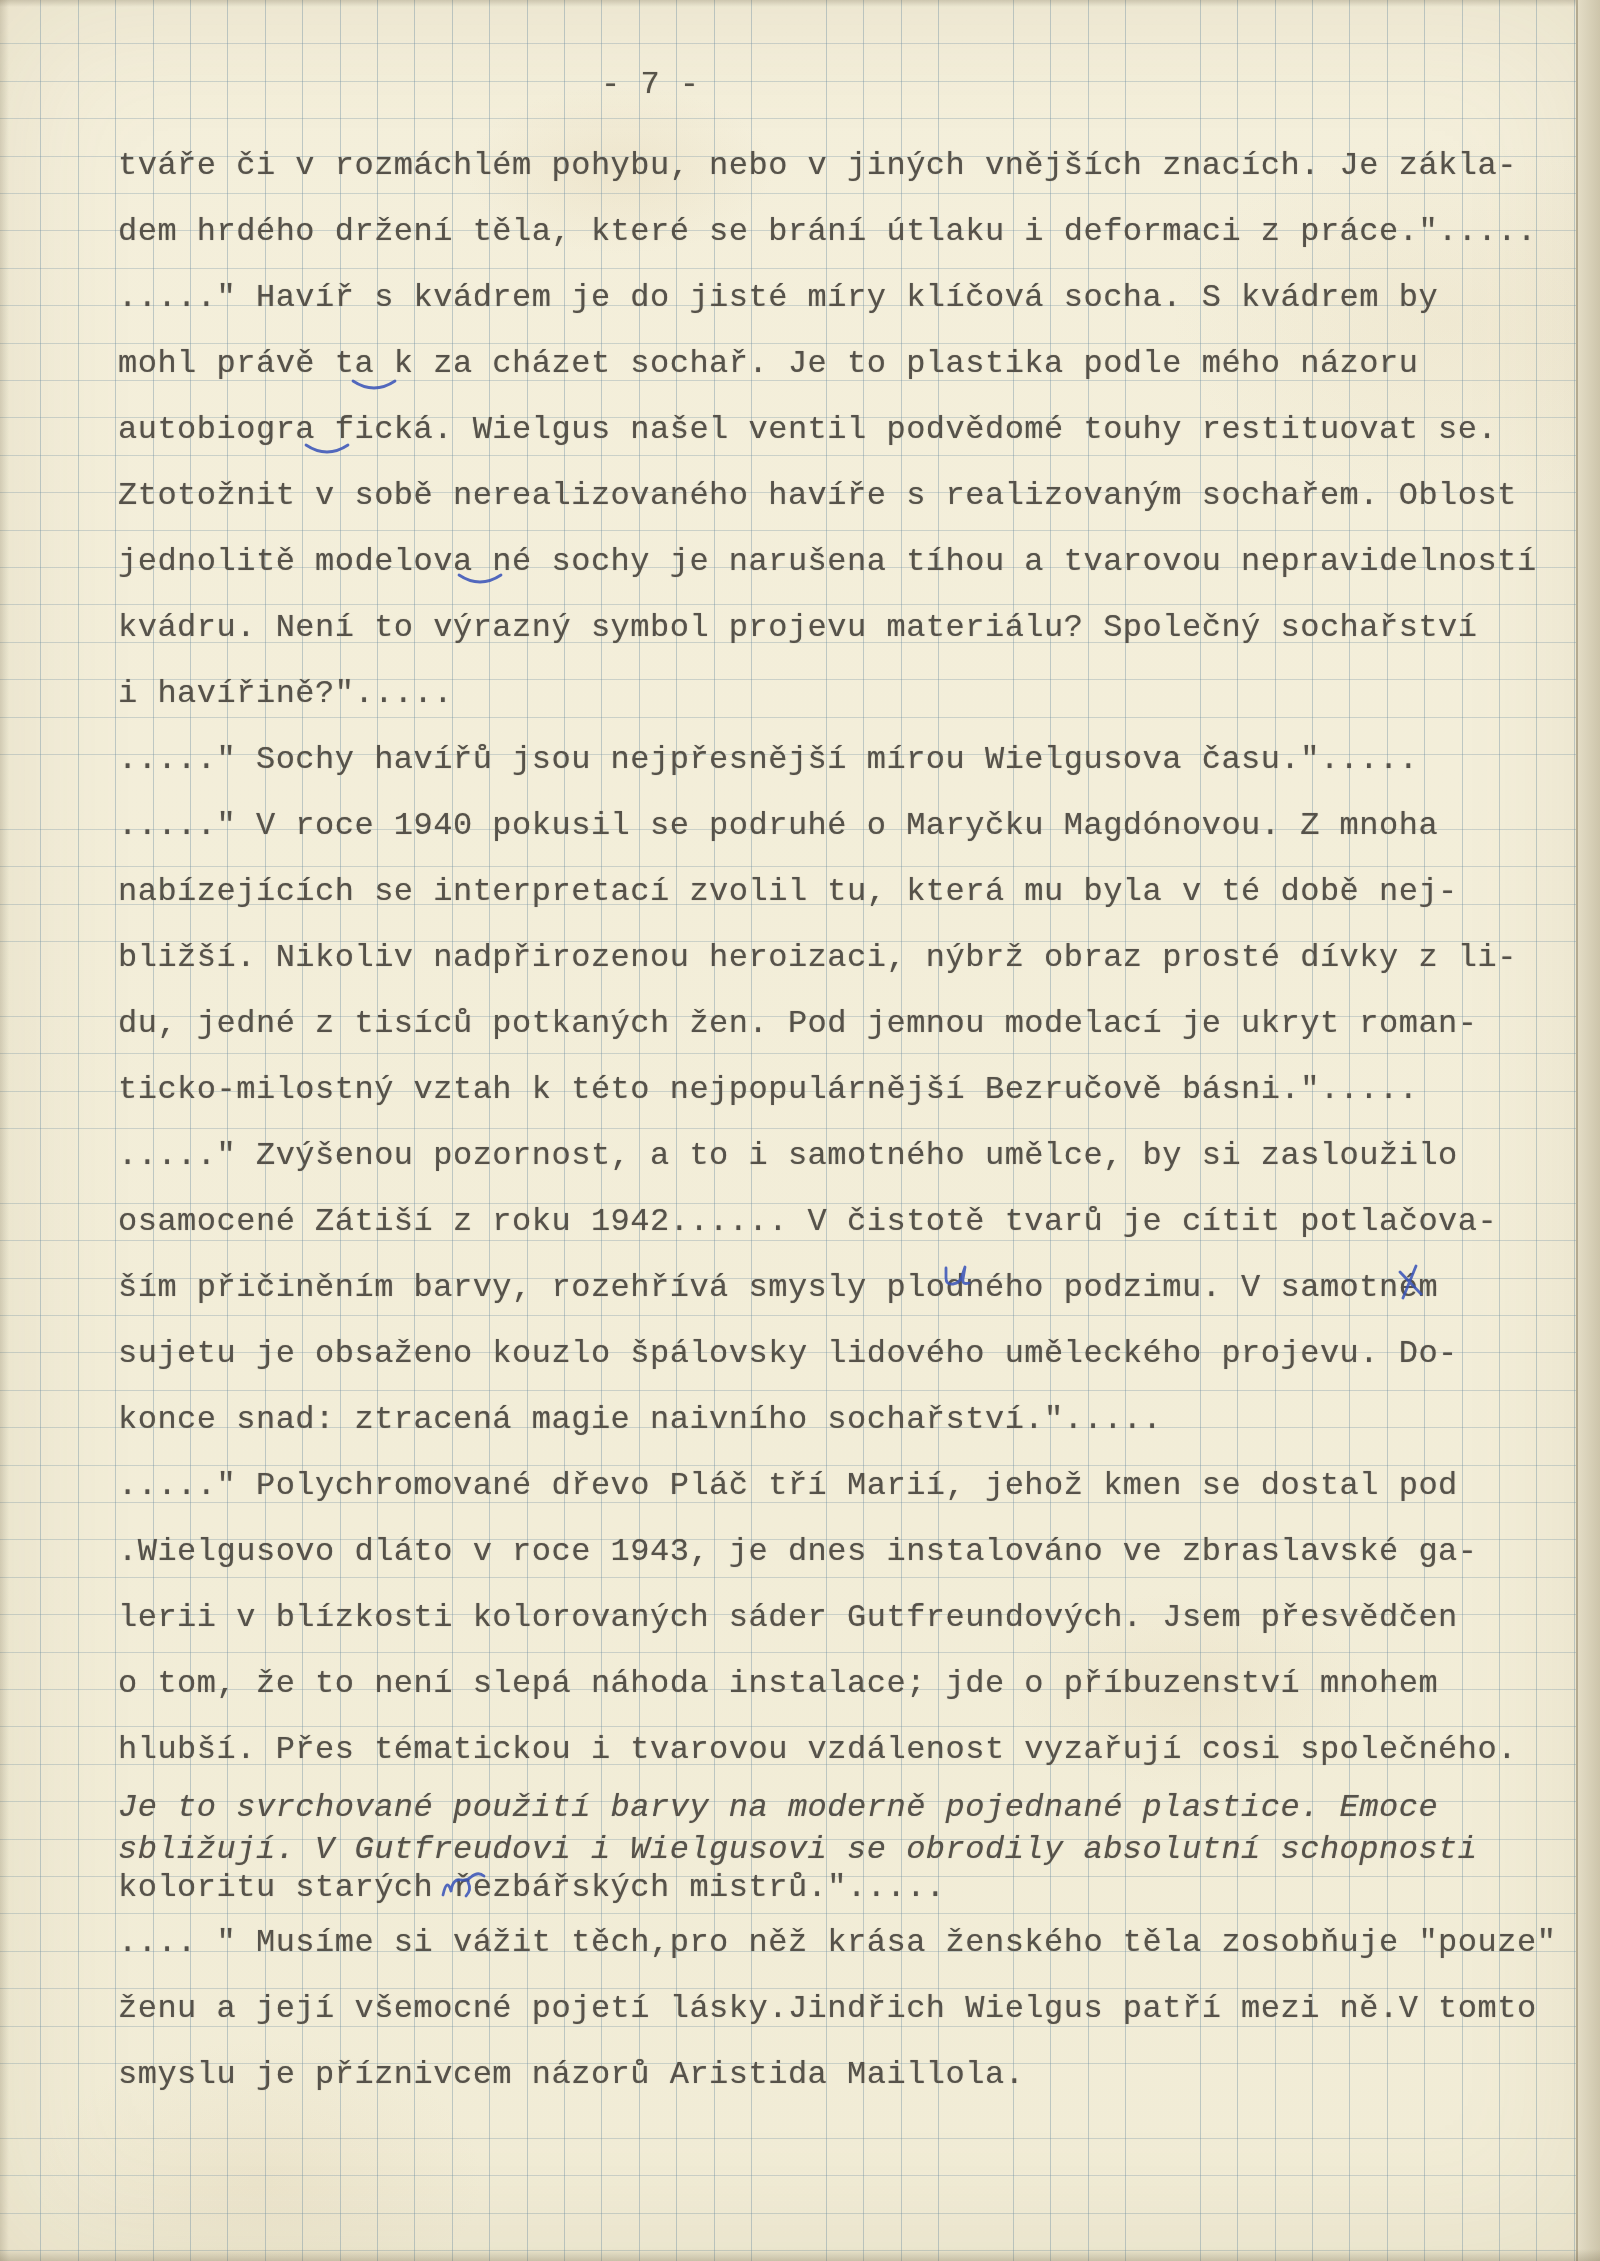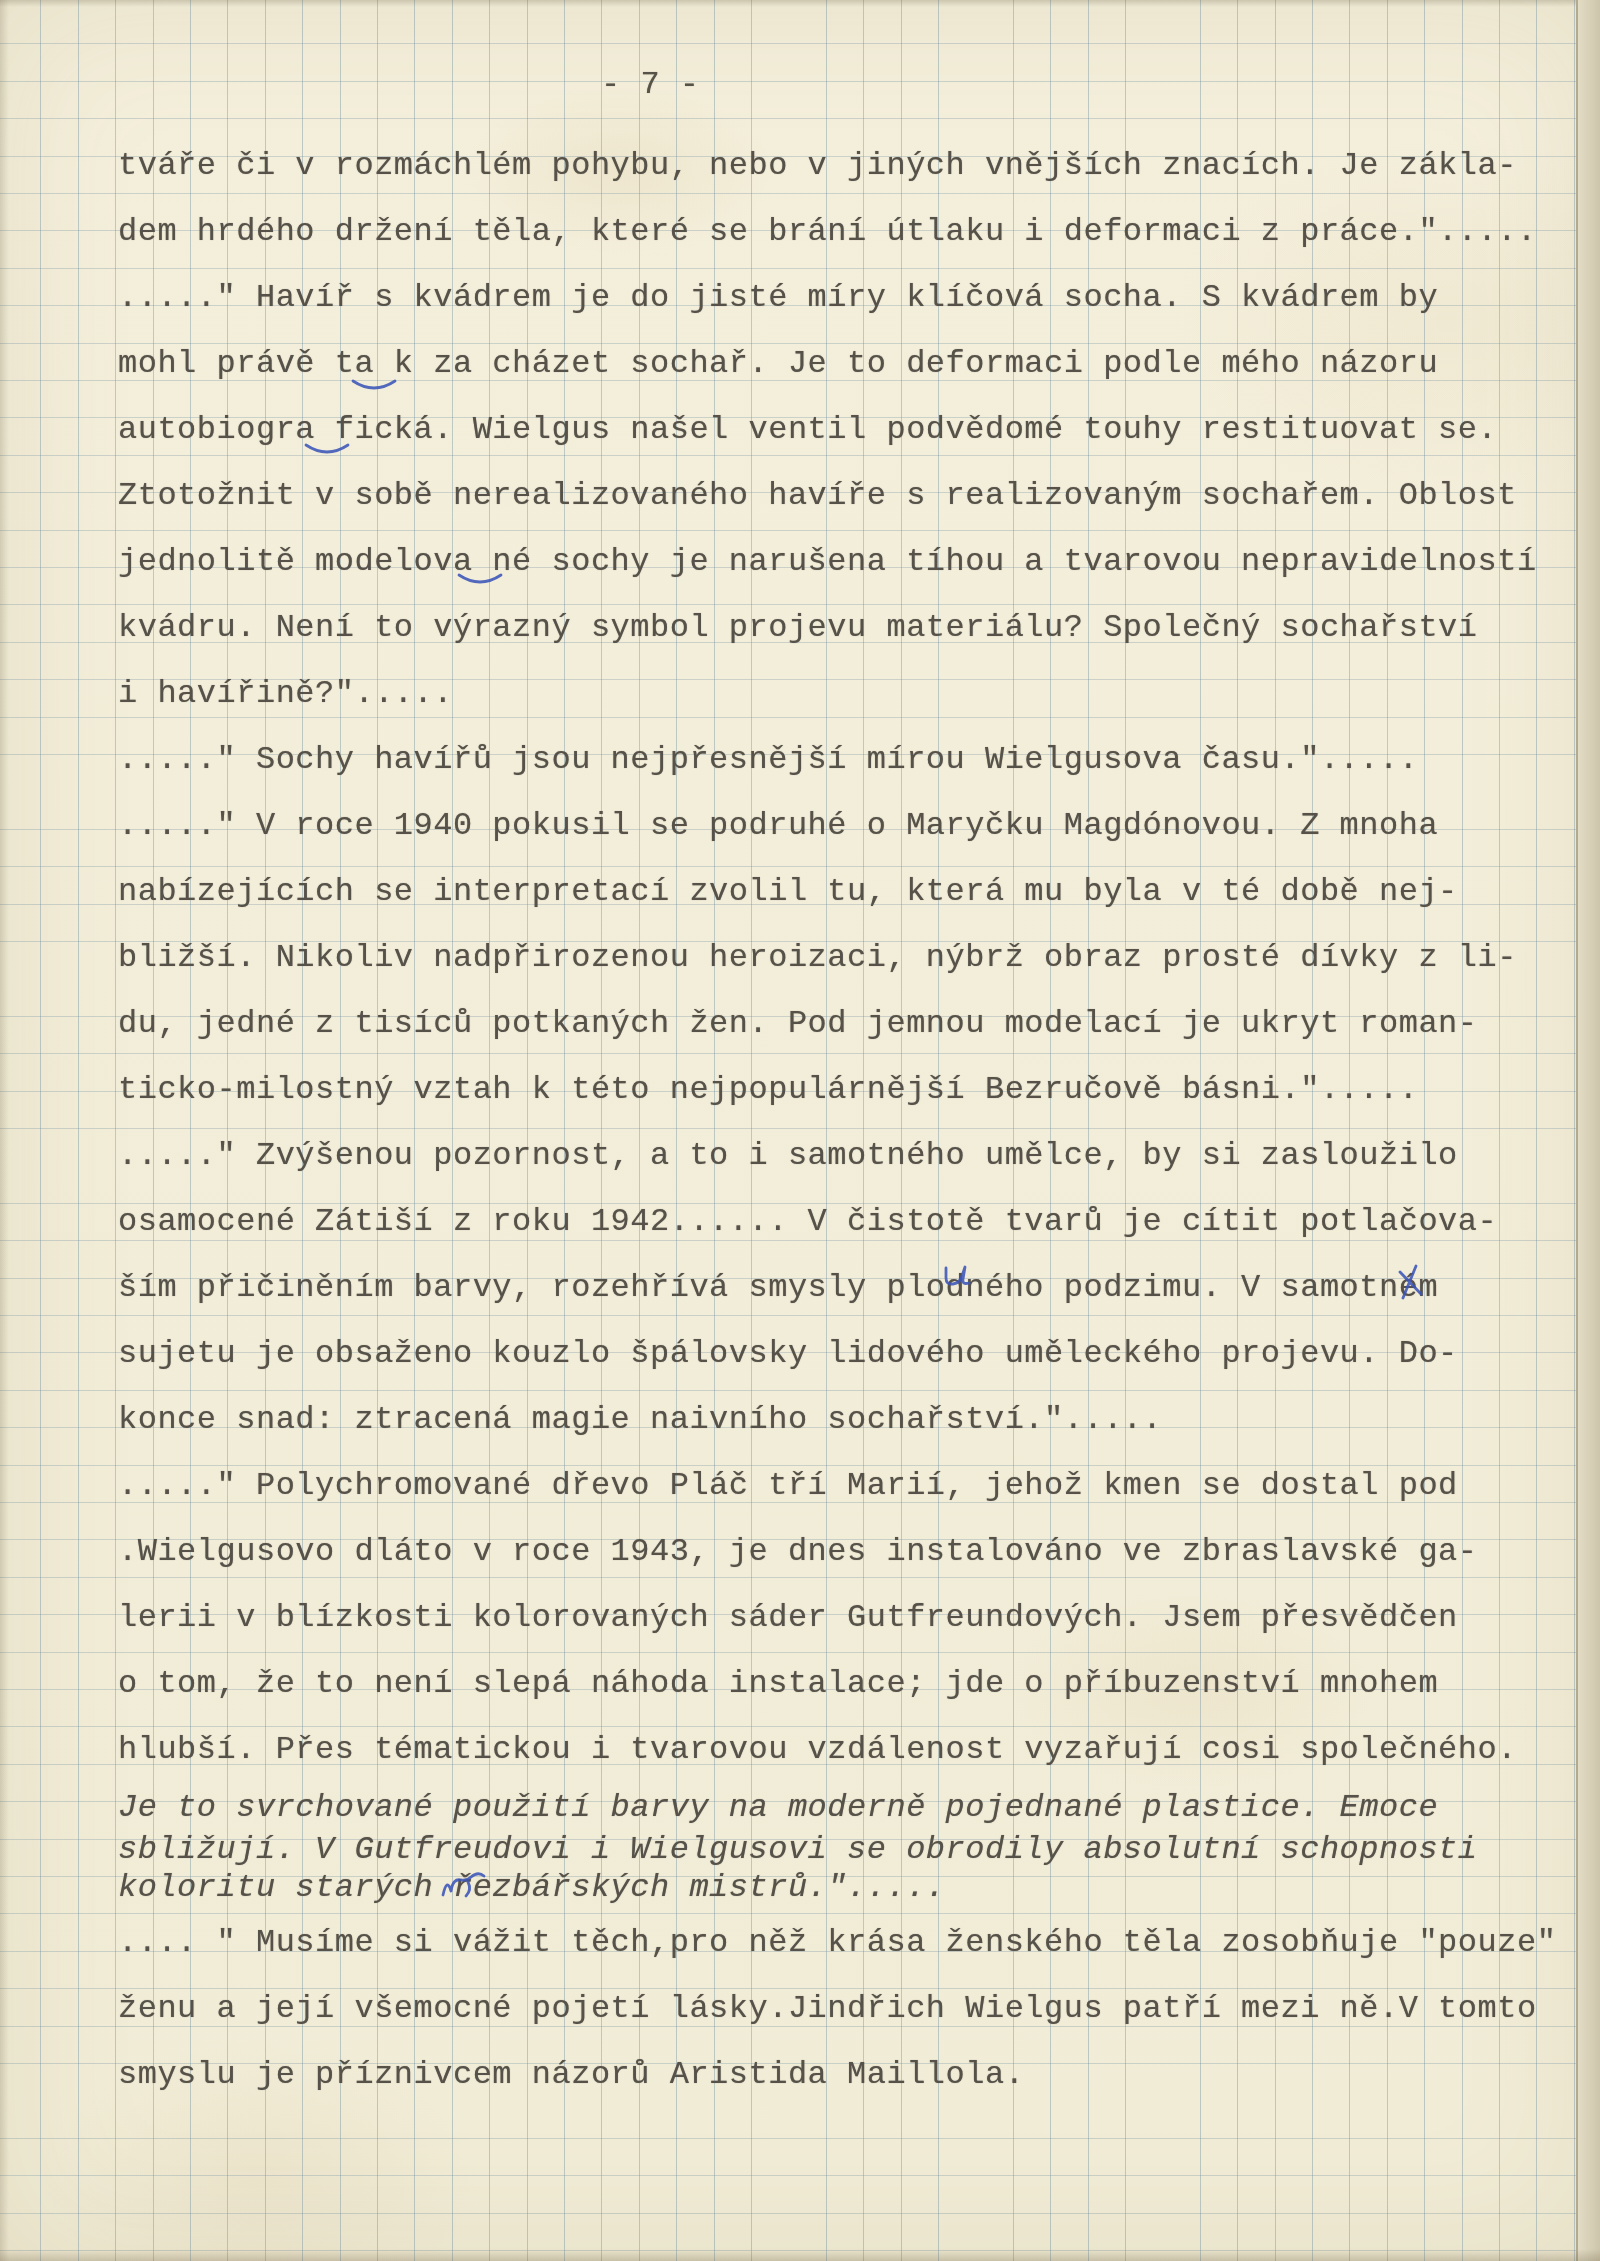--- a/index.html
+++ b/index.html
@@ -46,40 +46,40 @@
     white-space:pre;text-shadow:0 0 1px rgba(80,75,64,0.55);
   }
   #text-block{
     position:absolute;left:118px;top:133px;width:1460px;
     color:#56524a;font-size:32px;letter-spacing:0.5px;
     text-shadow:0 0 1px rgba(80,75,64,0.5);
   }
   .tl{height:66px;line-height:66px;white-space:pre;}
   .h50{height:50px;line-height:50px;font-style:italic;}
   .h33{height:33px;line-height:33px;font-style:italic;}
-  .h44{height:44px;line-height:44px;font-style:italic;}
+  .h44{height:44px;line-height:44px;}
 
   
   .ink{position:absolute;pointer-events:none;}
   .ink svg{display:block;overflow:visible;}
   .ink path{fill:none;stroke:#3b55b8;stroke-width:2.8;stroke-linecap:round;stroke-linejoin:round;opacity:0.88;}
 </style>
 </head>
 <body>
 
 <div id="paper"></div>
 <div id="grid"></div>
 
 <div id="page-number">- 7 -</div>
 
 <div id="text-block">
     <div class="tl">tváře či v rozmáchlém pohybu, nebo v jiných vnějších znacích. Je zákla-</div>
     <div class="tl">dem hrdého držení těla, které se brání útlaku i deformaci z práce.".....</div>
     <div class="tl">....." Havíř s kvádrem je do jisté míry klíčová socha. S kvádrem by</div>
-    <div class="tl">mohl právě ta k za cházet sochař. Je to deformaci podle mého názoru</div>
+    <div class="tl">mohl právě ta k za cházet sochař. Je to plastika podle mého názoru</div>
     <div class="tl">autobiogra fická. Wielgus našel ventil podvědomé touhy restituovat se.</div>
     <div class="tl">Ztotožnit v sobě nerealizovaného havíře s realizovaným sochařem. Oblost</div>
     <div class="tl">jednolitě modelova né sochy je narušena tíhou a tvarovou nepravidelností</div>
     <div class="tl">kvádru. Není to výrazný symbol projevu materiálu? Společný sochařství</div>
     <div class="tl">i havířině?".....</div>
     <div class="tl">....." Sochy havířů jsou nejpřesnější mírou Wielgusova času.".....</div>
     <div class="tl">....." V roce 1940 pokusil se podruhé o Maryčku Magdónovou. Z mnoha</div>
     <div class="tl">nabízejících se interpretací zvolil tu, která mu byla v té době nej-</div>
     <div class="tl">bližší. Nikoliv nadpřirozenou heroizaci, nýbrž obraz prosté dívky z li-</div>
     <div class="tl">du, jedné z tisíců potkaných žen. Pod jemnou modelací je ukryt roman-</div>

